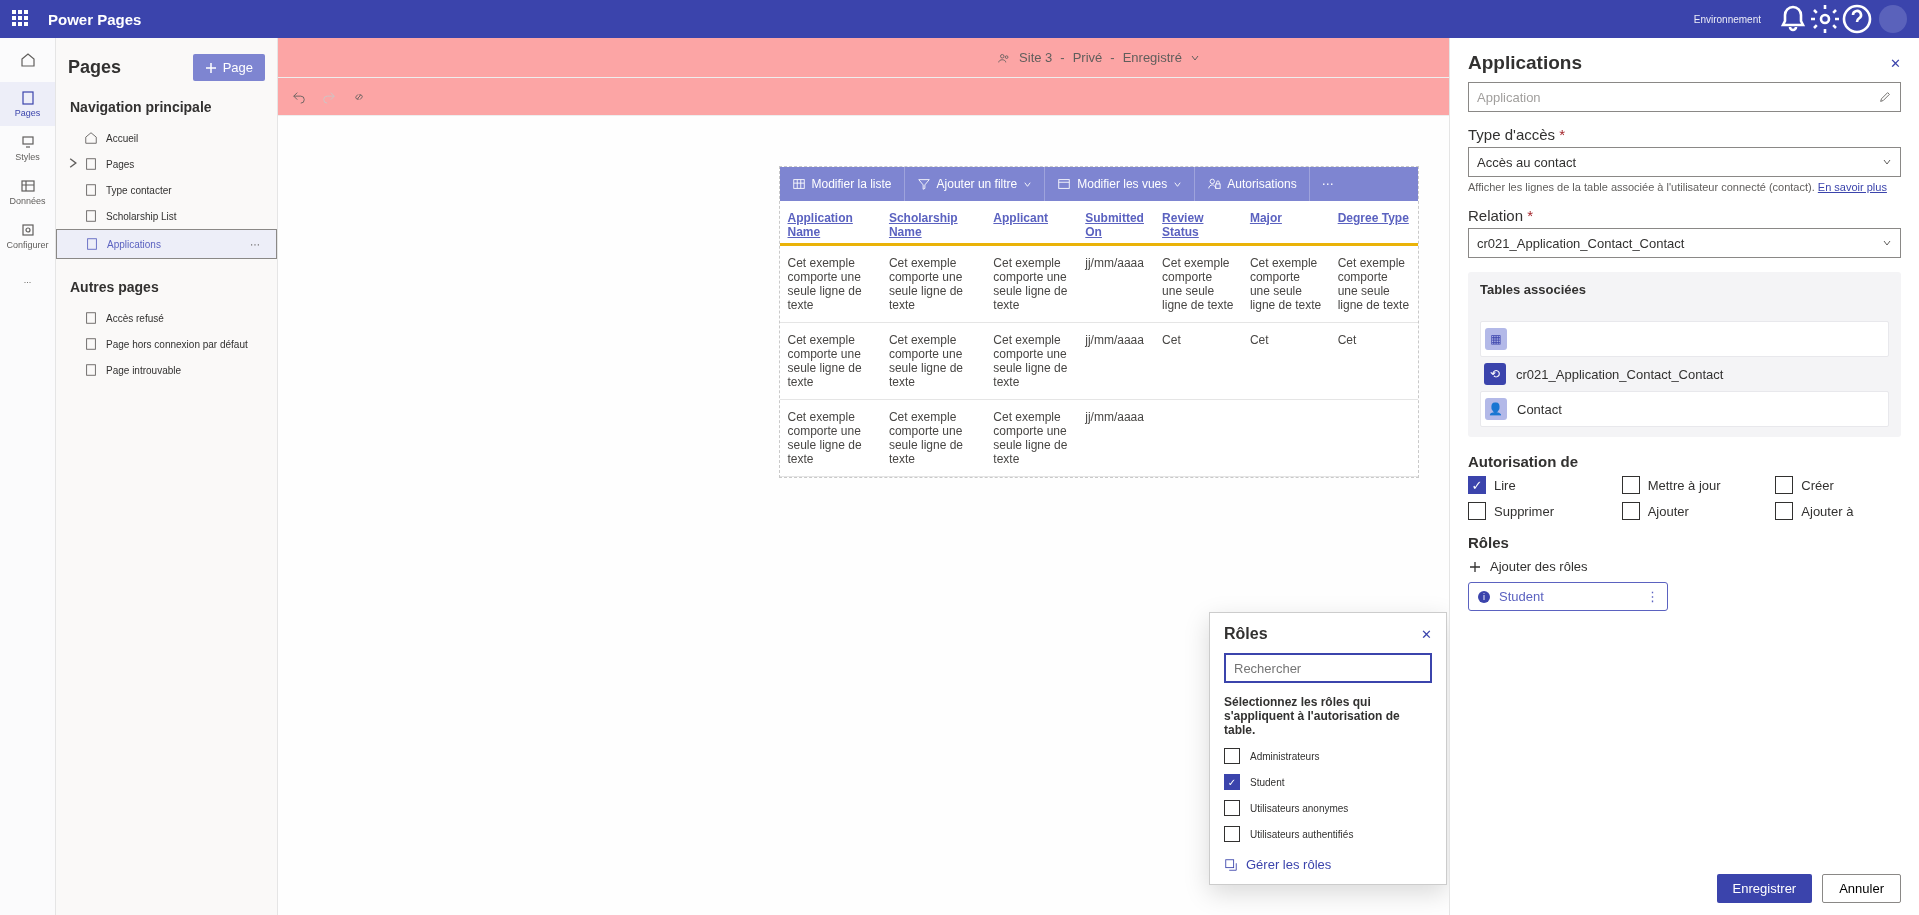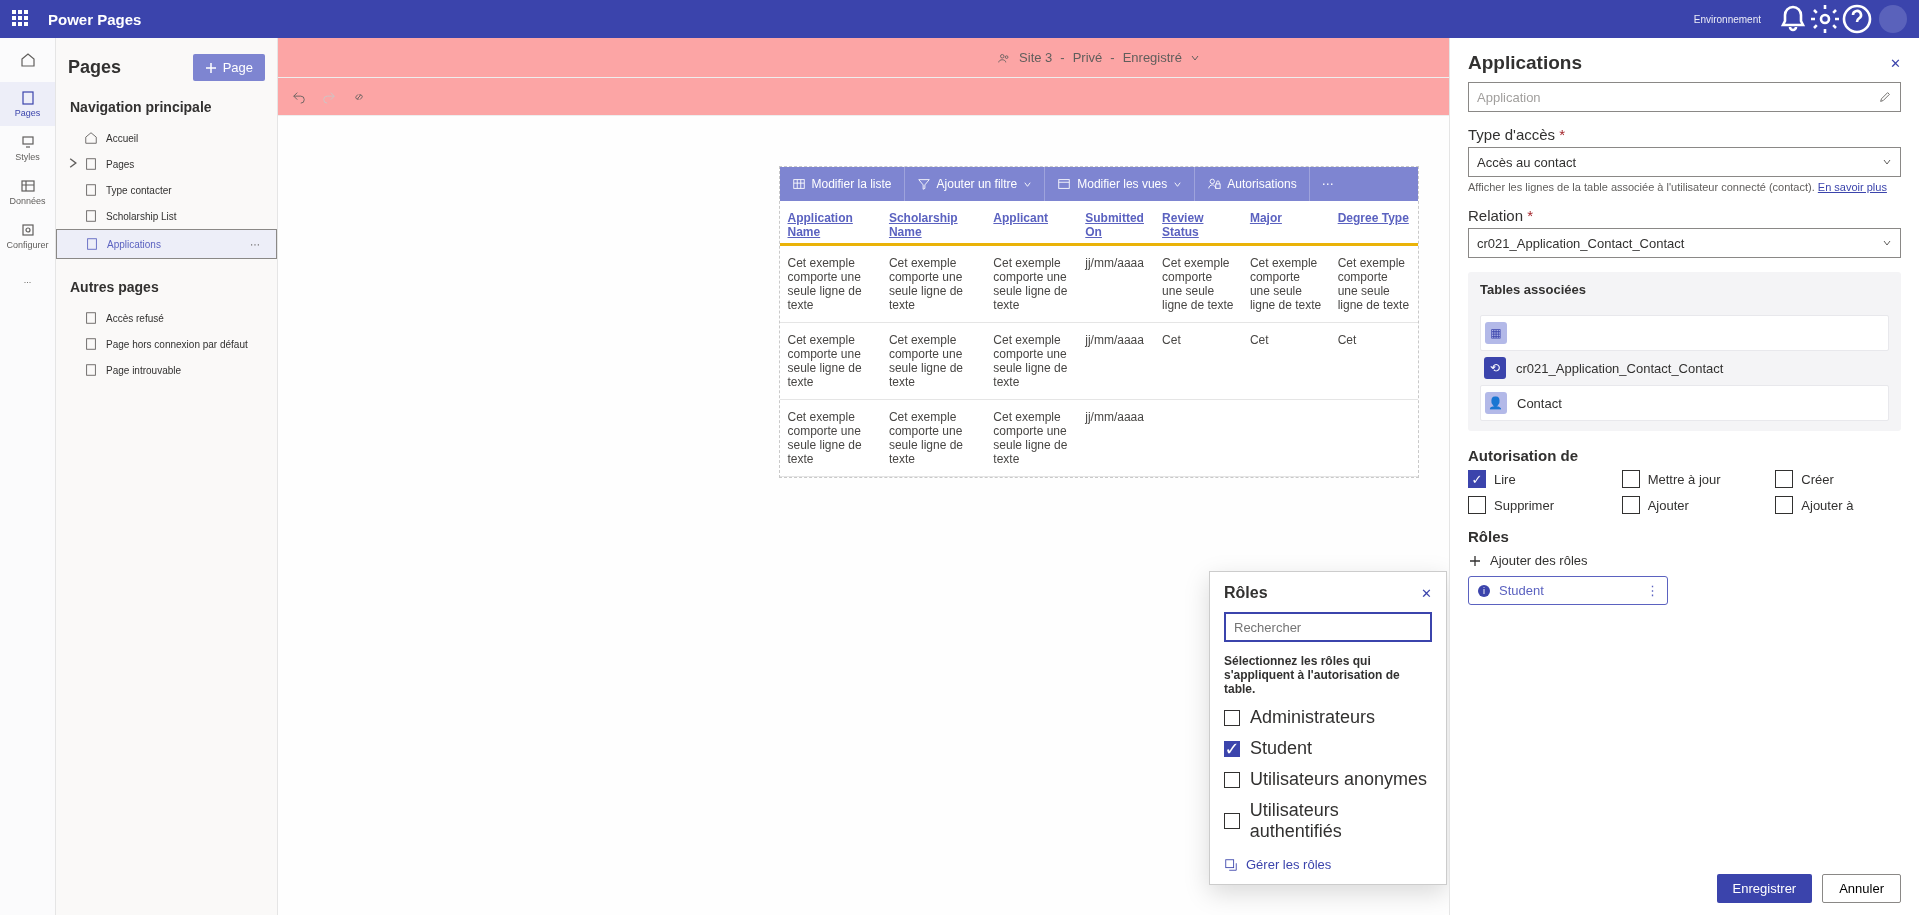--- a/index.html
+++ b/index.html
@@ -52,40 +52,40 @@
 .panel .phdr { display: flex; align-items: center; justify-content: space-between; padding: 14px 18px 8px; }
 .panel .phdr h3 { font-size: 19px; font-weight: 600; }
 .panel .pbody { flex: 1; overflow: auto; padding: 0 18px 12px; }
 .fld { margin-bottom: 14px; }
 .fld .lbl { font-size: 15px; color: #323130; margin-bottom: 4px; display: block; }
 .fld .req { color: #a4262c; }
 .sel { width: 100%; border: 1px solid #8a8886; height: 30px; padding: 0 8px; background: #fff; display: flex; align-items: center; justify-content: space-between; font-size: 13px; }
 .hint { font-size: 11px; color: #605e5c; margin-top: 4px; }
 .hint a { color: #3b44ac; }
 .assoc { background: #f4f4f6; border-radius: 3px; padding: 10px 12px; margin-top: 6px; }
-.assoc .at { font-size: 13px; font-weight: 600; margin-bottom: 18px; }
+.assoc .at { font-size: 13px; font-weight: 600; margin-bottom: 24px; }
 .assoc .row { display: flex; align-items: center; gap: 10px; padding: 6px 4px; position: relative; }
 .assoc .row.white { background: #fff; border: 1px solid #e8e8ec; border-radius: 2px; }
 .assoc .badge { width: 22px; height: 22px; border-radius: 3px; display: flex; align-items: center; justify-content: center; color: #fff; font-size: 12px; }
 .perm-grid { display: grid; grid-template-columns: repeat(3,1fr); gap: 8px 28px; margin-top: 6px; }
 .chk { display: flex; align-items: center; gap: 8px; font-size: 13px; }
 .chk .box { width: 18px; height: 18px; border: 1px solid #323130; display: flex; align-items: center; justify-content: center; }
 .chk .box.on { background: #3b44ac; border-color: #3b44ac; color: #fff; }
 .add-roles { display: flex; align-items: center; gap: 8px; color: #323130; font-size: 13px; margin: 8px 0; }
 .role-chip { border: 1px solid #5b62c0; border-radius: 3px; padding: 6px 8px; display: flex; align-items: center; gap: 8px; width: 200px; color: #5b62c0; justify-content: space-between; }
 .pfoot { padding: 12px 18px; display: flex; justify-content: flex-end; gap: 10px; }
 .btn-p { background: #3b44ac; color: #fff; border: none; padding: 7px 16px; border-radius: 2px; font-size: 13px; }
 .btn-s { background: #fff; border: 1px solid #8a8886; padding: 6px 16px; border-radius: 2px; font-size: 13px; }
 
 .roles-pop { position: absolute; right: 472px; bottom: 30px; width: 238px; background: #fff; border: 1px solid #ccc; box-shadow: 0 8px 24px rgba(0,0,0,.15); padding: 12px 14px; }
 .roles-pop .rh { display: flex; justify-content: space-between; align-items: center; margin-bottom: 10px; }
 .roles-pop .rh h4 { font-size: 16px; font-weight: 600; }
 .roles-pop input { width: 100%; border: 2px solid #3b44ac; height: 30px; padding: 0 8px; font-size: 13px; }
 .roles-pop .desc { font-size: 12px; font-weight: 600; margin: 12px 0 6px; }
-.roles-pop .opt { display: flex; align-items: center; gap: 10px; padding: 5px 0; font-size: 18px; }
+.roles-pop .opt { display: flex; align-items: center; gap: 10px; padding: 5px 0; font-size: 10px; }
 .roles-pop .manage { color: #3b44ac; font-size: 13px; display: flex; align-items: center; gap: 8px; margin-top: 10px; }
 .x-close { color: #3b44ac; cursor: pointer; }
 svg { flex-shrink: 0; }
 </style>
 </head>
 <body>
 
 <div class="topbar">
   <div class="waffle">
       <span></span>

